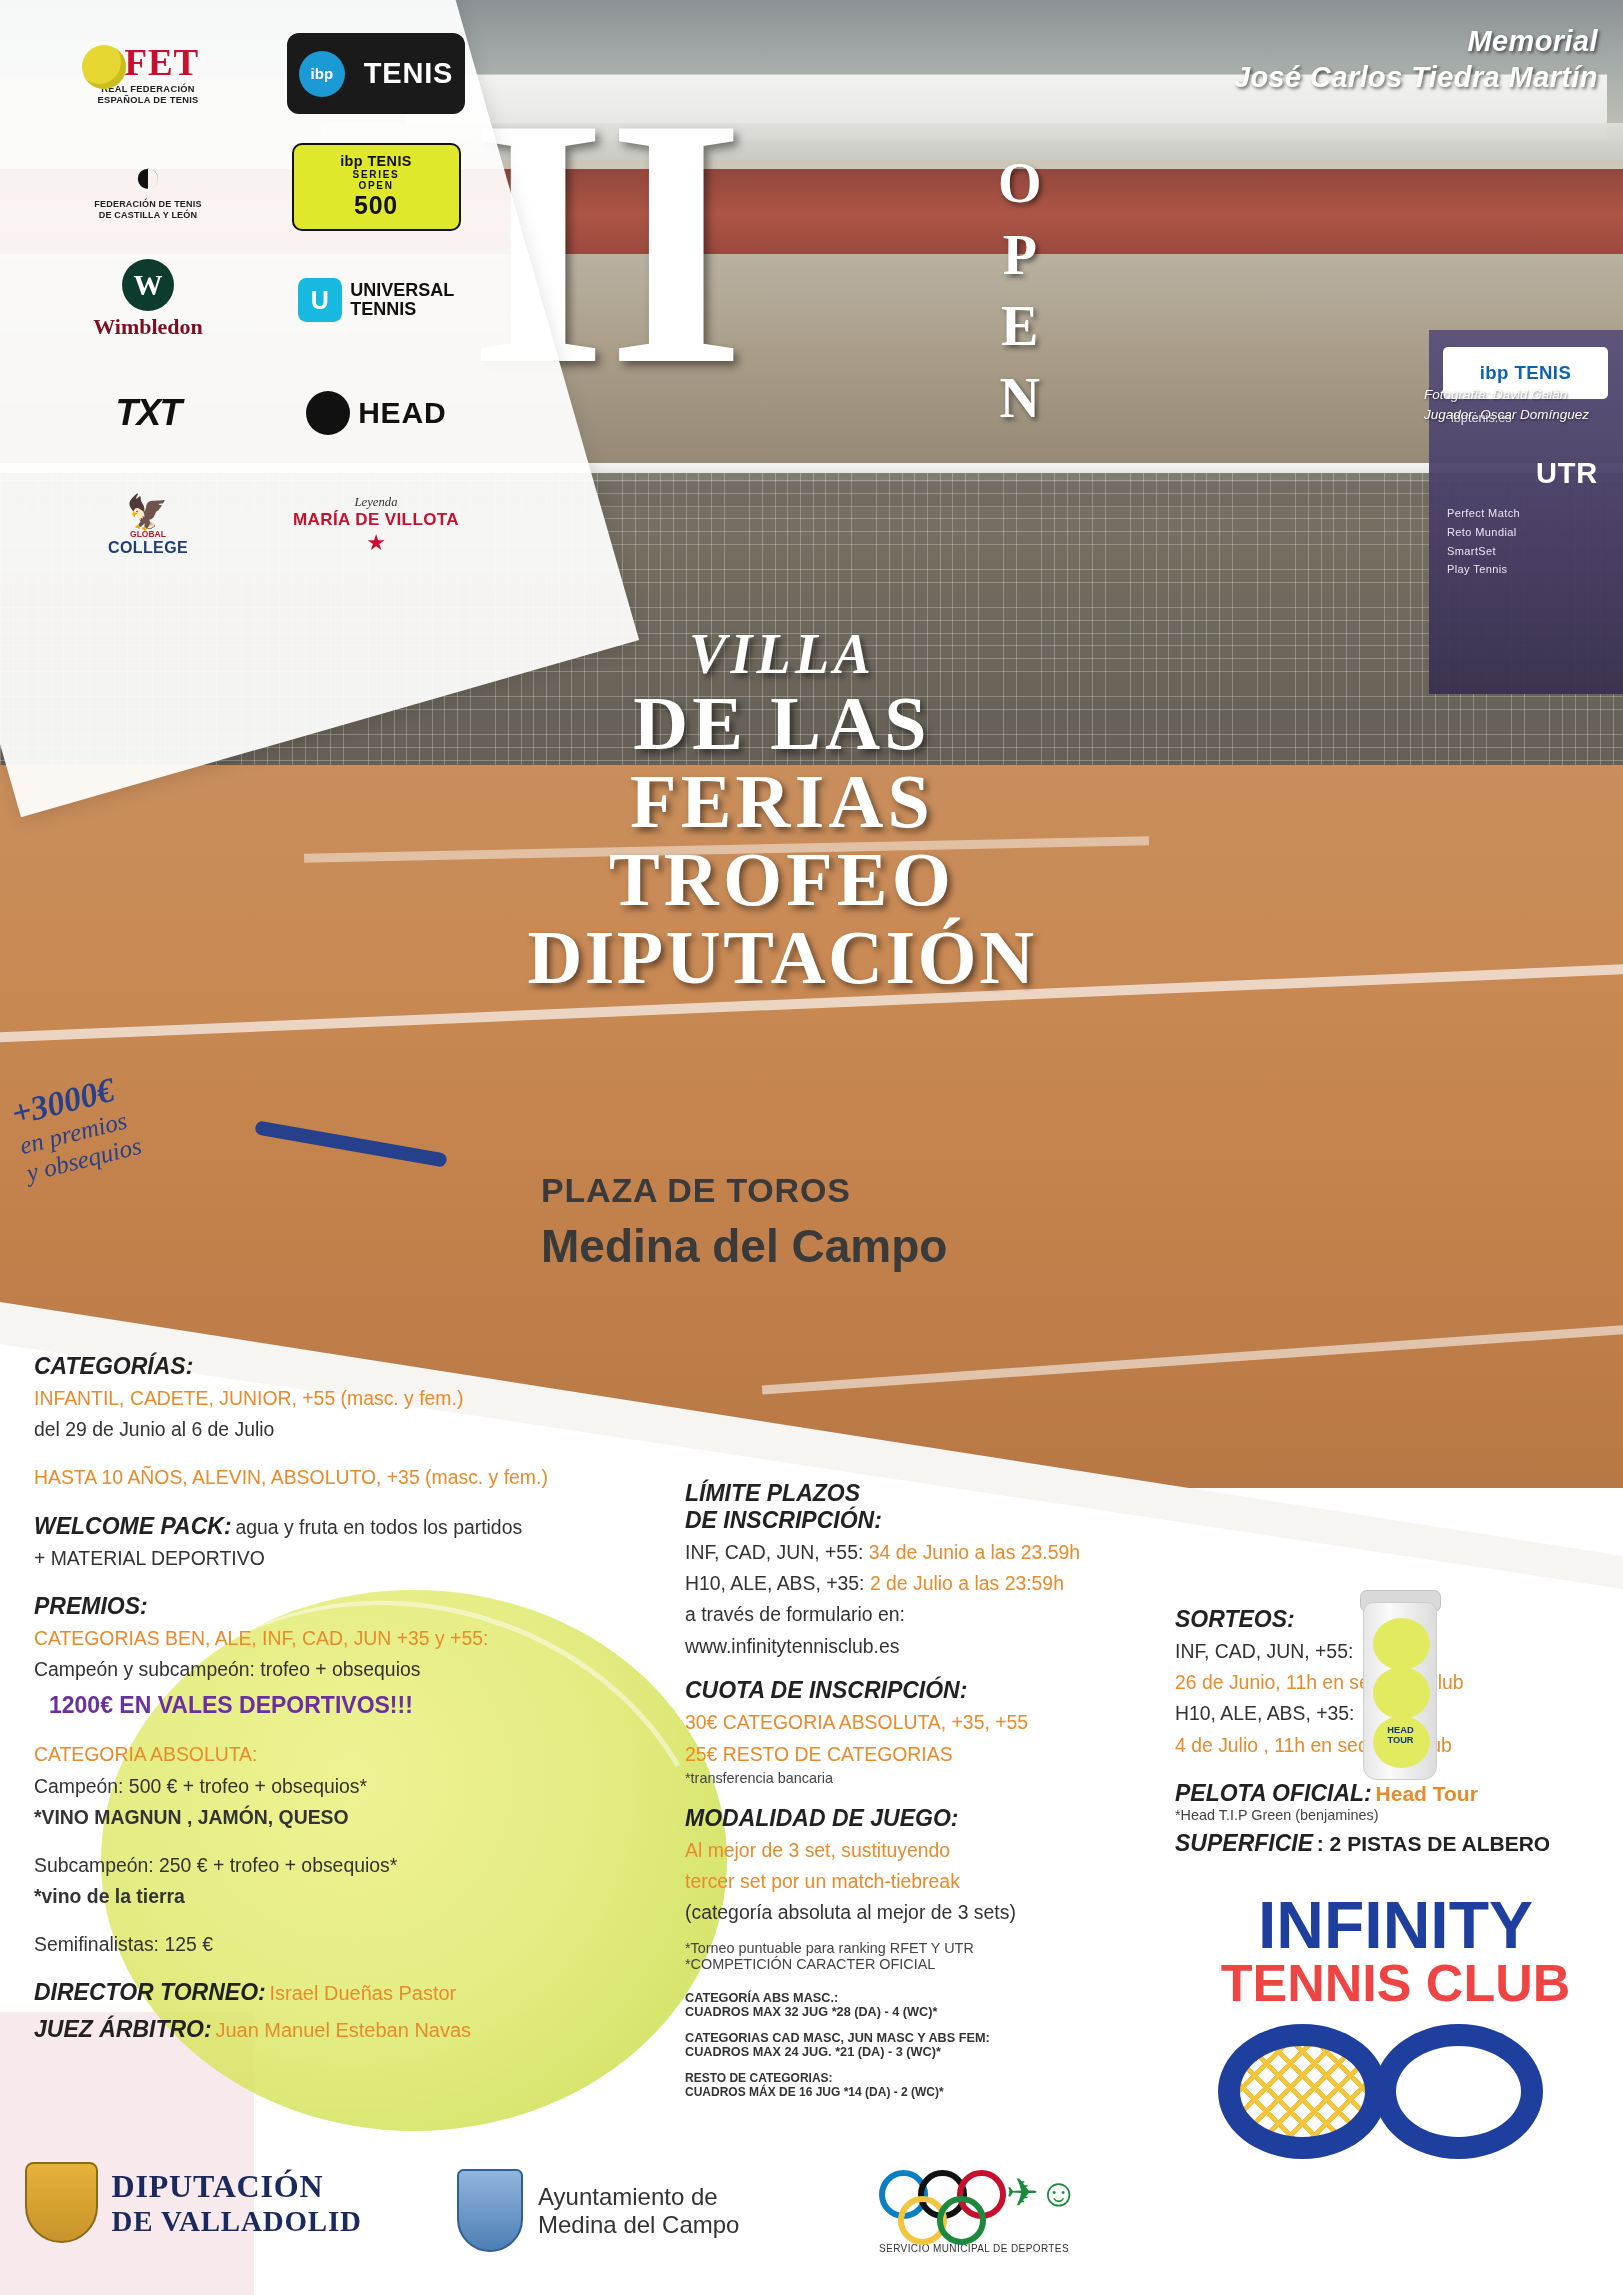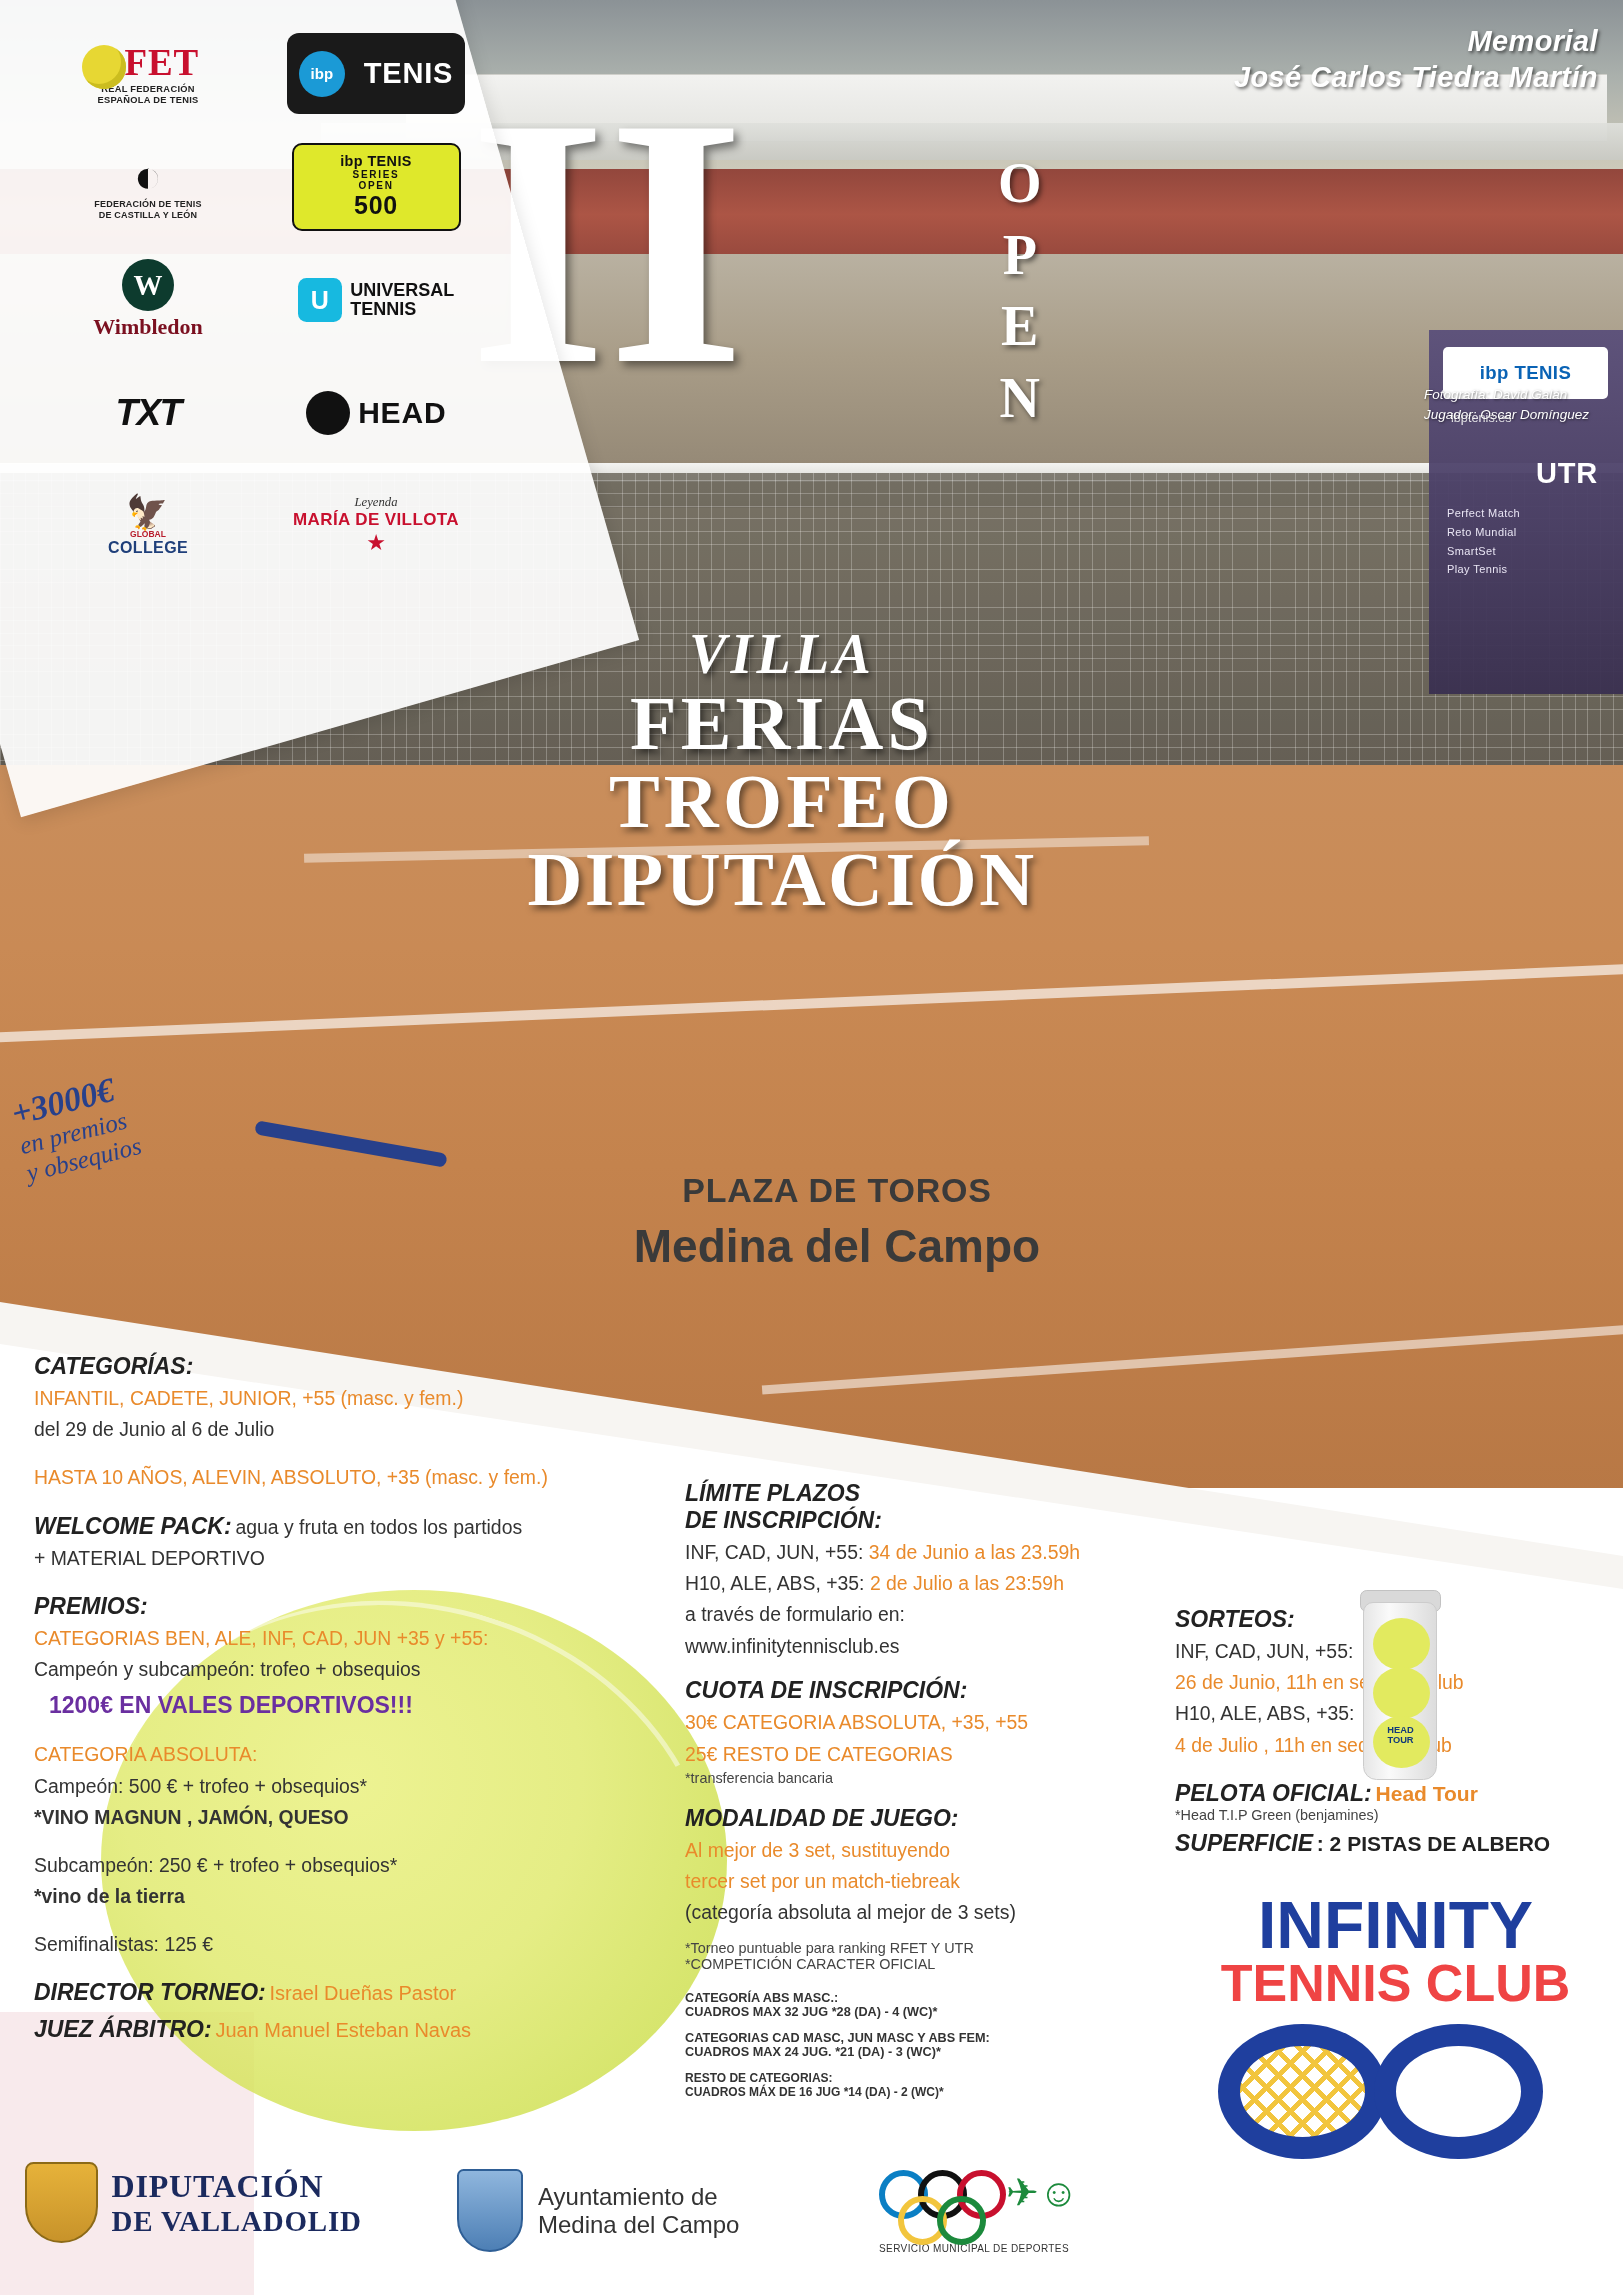--- a/index.html
+++ b/index.html
@@ -204,21 +204,21 @@
   }
   .prize-badge .pb1 { font-size: 34px; font-weight:bold; }
   .prize-badge .pb2 { font-size: 25px; }
   .prize-badge .pb3 { font-size: 25px; }
   .prize-underline {
     position:absolute; left: 254px; top: 1137px; width: 194px; height: 13.5px;
     background:#27408b; border-radius:6.8px; transform: rotate(10deg);
   }
 
   .venue {
-    position:absolute; left: 541px; top: 1171px; width: 592px; text-align:center; color:#3a3a3a;
+    position:absolute; left: 541px; top: 1171px; width: 592px; color:#3a3a3a;
   }
   .venue .v1 { font-size: 34px; font-weight: bold; letter-spacing:0.8px; }
   .venue .v2 { font-size: 46px; font-weight: bold; margin-top: 8.5px; }
 
   
   .bottom {
     position:absolute; left:0; top:1302px; width:1623px; height:993px;
     background:#f7f5f2;
     clip-path: polygon(0 0, 1623px 254px, 1623px 993px, 0 993px);
   }
@@ -370,20 +370,21 @@
 
   <div class="open-vert">
     <span>O</span>
     <span>P</span>
     <span>E</span>
     <span>N</span>
   </div>
 
   <div class="title-block">
     <div class="l1">VILLA</div>
+    <div class="l2">DE LAS</div>
     <div class="l3">FERIAS</div>
     <div class="l4">TROFEO</div>
     <div class="l5">DIPUTACIÓN</div>
   </div>
 
   <div class="photo-credit">
     <div>Fotografía: David Galán</div>
     <div>Jugador: Oscar Domínguez</div>
   </div>
 

